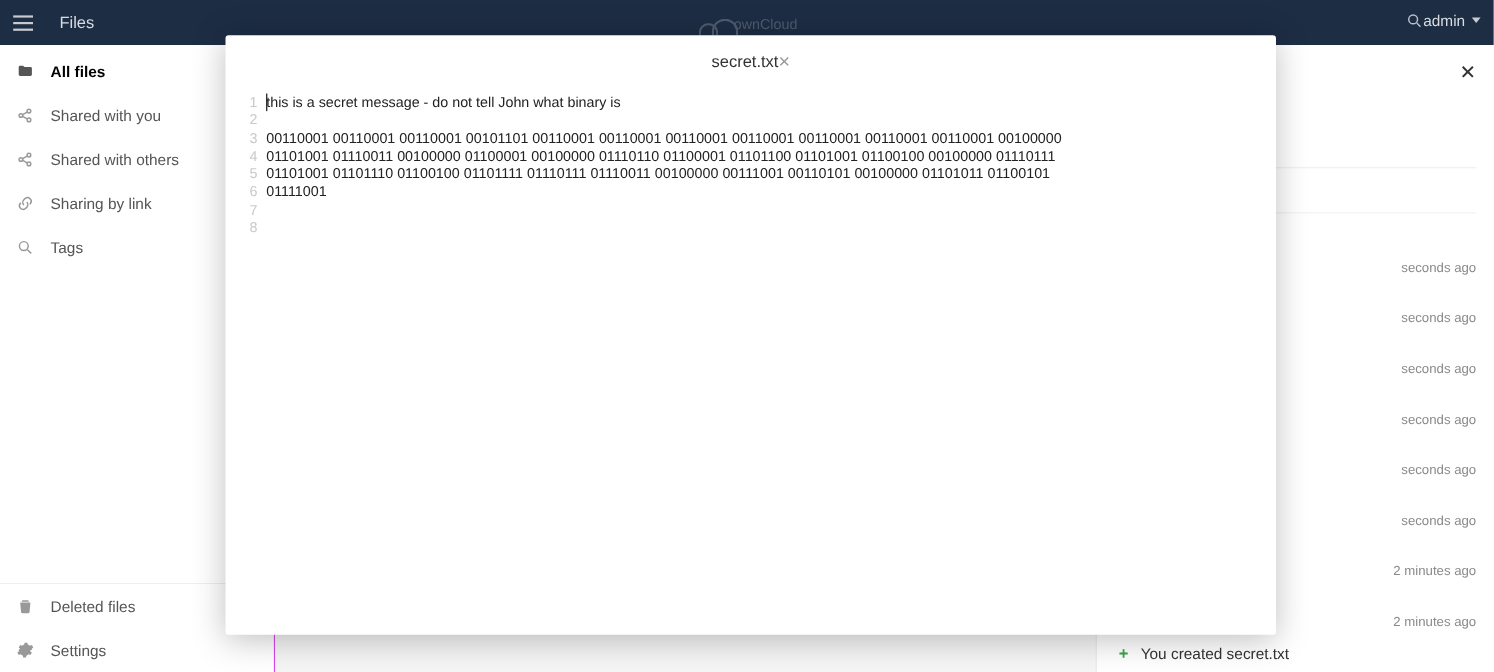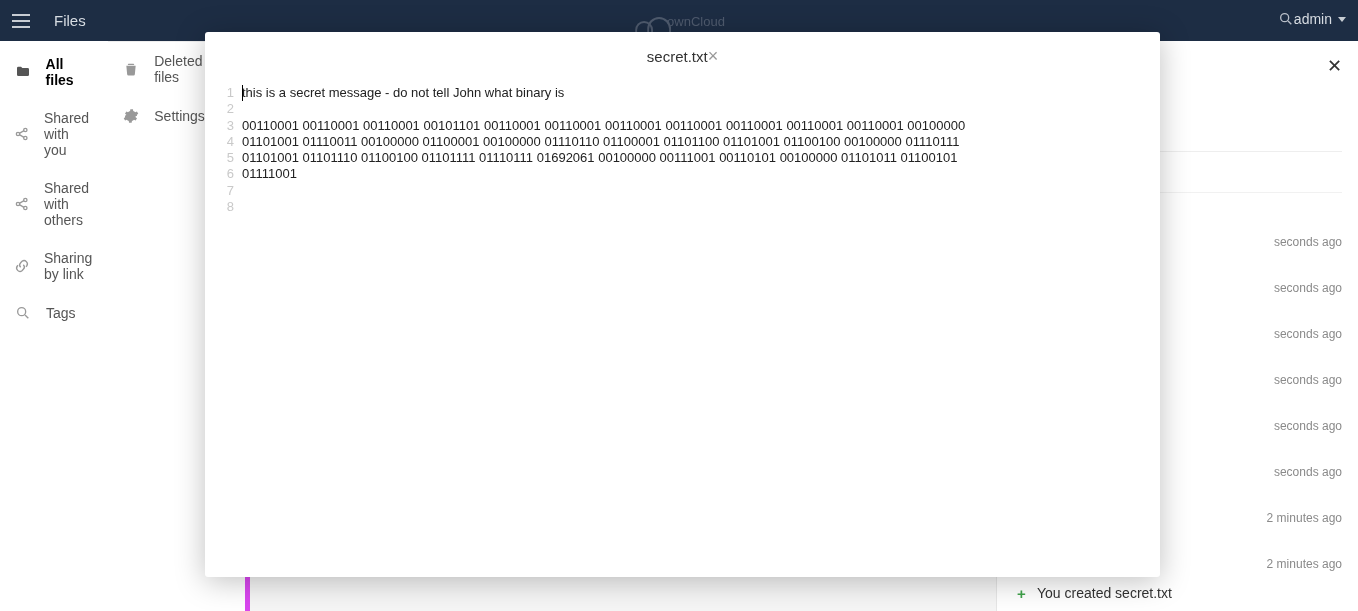--- a/index.html
+++ b/index.html
@@ -15,21 +15,21 @@
     .brand-arcs::before, .brand-arcs::after { content: ""; position: absolute; border: 2px solid #4f5b6e; border-bottom: none; border-radius: 50px 50px 0 0; }
     .brand-arcs::before { width: 14px; height: 9px; left: 2px; bottom: 0; }
     .brand-arcs::after  { width: 20px; height: 13px; left: 14px; bottom: 0; }
     .brand-text { margin-top: 1px; }
     .header-right { margin-left: auto; display: flex; align-items: flex-start; font-size: 14px; }
     .search-glyph { font-size: 15px; color: #b9bfc9; }
     .user-menu { display: flex; align-items: center; gap: 6px; }
     .caret { width: 0; height: 0; border-left: 4px solid transparent; border-right: 4px solid transparent; border-top: 5px solid #c7ccd3; }
 
     
-    .sidebar { position: absolute; left: 0; top: 41px; bottom: 0; width: 250px; background: #fff; border-right: 5px solid #d946ef; display: flex; }
+    .sidebar { position: absolute; left: 0; top: 41px; bottom: 0; width: 250px; background: #fff; border-right: 1px solid #d946ef; display: flex; flex-direction: column; }
     .nav-list { list-style: none; padding-top: 4px; flex: 1; }
     .nav-item { display: flex; align-items: center; gap: 14px; padding: 11px 14px; font-size: 14px; color: #555; cursor: pointer; }
     .nav-item.active { font-weight: 600; color: #000; }
     .nav-icon { width: 18px; height: 18px; color: #888; display: inline-flex; align-items: center; justify-content: center; }
     .nav-bottom { border-top: 1px solid #eee; }
     .nav-bottom .nav-item { color: #555; }
 
     
     .detail-panel { position: absolute; right: 0; top: 41px; bottom: 0; width: 362px; background: #fff; border-left: 1px solid #e6e6e6; padding: 16px 16px 0 16px; overflow: hidden; }
     .detail-close { position: absolute; top: 14px; right: 16px; color: #333; font-size: 18px; cursor: pointer; }
@@ -235,19 +235,19 @@
       <div>6</div>
       <div>7</div>
       <div>8</div>
     </div>
     <div class="code">
       <div class="caret-line"></div>
       <div class="code-line">this is a secret message - do not tell John what binary is</div>
       <div class="code-line"></div>
       <div class="code-line">00110001 00110001 00110001 00101101 00110001 00110001 00110001 00110001 00110001 00110001 00110001 00100000</div>
       <div class="code-line">01101001 01110011 00100000 01100001 00100000 01110110 01100001 01101100 01101001 01100100 00100000 01110111</div>
-      <div class="code-line">01101001 01101110 01100100 01101111 01110111 01692061 00100000 00111001 00110101 00100000 01101011 01100101</div>
+      <div class="code-line">01101001 01101110 01100100 01101111 01110111 01110011 00100000 00111001 00110101 00100000 01101011 01100101</div>
       <div class="code-line">01111001</div>
       <div class="code-line"></div>
       <div class="code-line"></div>
     </div>
   </div>
 </div>
 
 </body></html>

